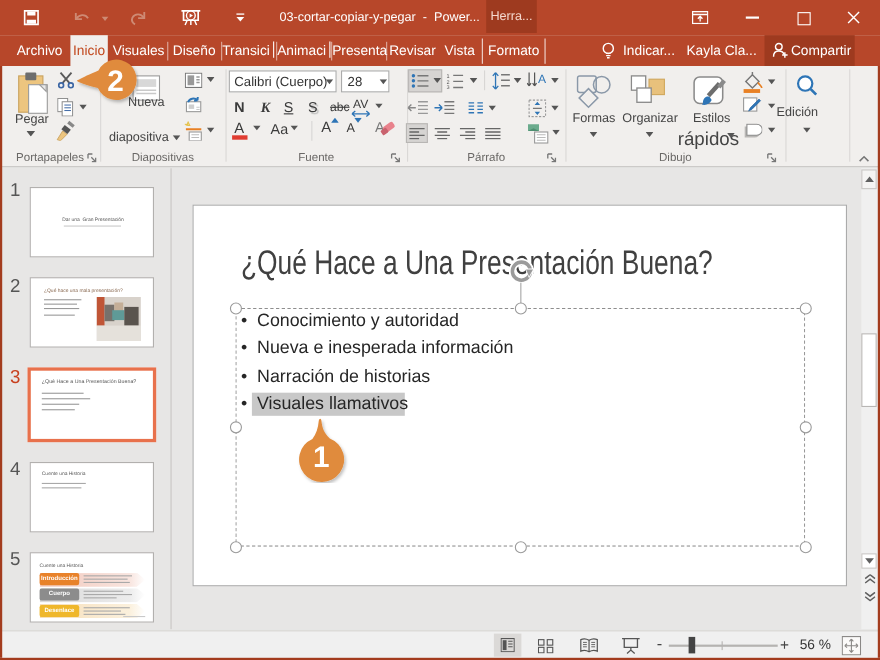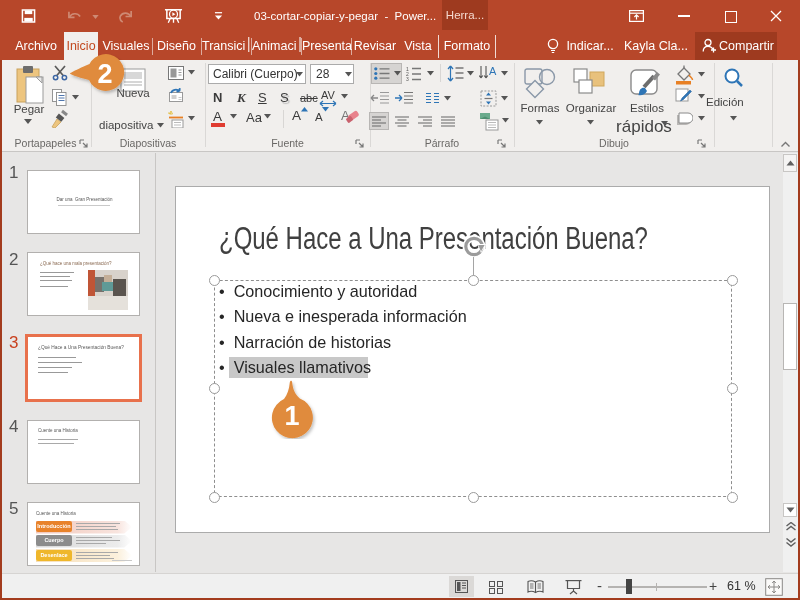--- a/index.html
+++ b/index.html
@@ -558,21 +558,21 @@
   <svg class="abs" style="left:565px;top:6px" width="17" height="15" viewBox="0 0 17 15">
         <path d="M0.5 0.5 h16" stroke="#555" stroke-width="1.4"></path>
         <path d="M2.5 1 v7.5 h12 V1" fill="none" stroke="#555" stroke-width="1.2"></path>
         <path d="M8.5 8.5 v3 M5 14 l3.5 -3 3.5 3" fill="none" stroke="#555" stroke-width="1.2"></path>
       </svg>
   <div class="abs" style="left:597px;top:3px;font-size:15px;color:#444">-</div>
   <div class="abs" style="left:608px;top:12px;width:99px;height:1.5px;background:#B5B3B1"></div>
   <div class="abs" style="left:656px;top:9px;width:1px;height:8px;background:#B5B3B1"></div>
   <div class="abs" style="left:626px;top:5px;width:6px;height:15px;background:#444"></div>
   <div class="abs" style="left:709px;top:4px;font-size:14px;color:#444">+</div>
-  <div class="abs" style="left:727px;top:5px;font-size:12.5px;color:#333">61 %</div>
+  <div class="abs" style="left:727px;top:5px;font-size:12.5px;color:#333">56 %</div>
   <svg class="abs" style="left:765px;top:4px" width="18" height="18" viewBox="0 0 18 18">
         <rect x="0.7" y="0.7" width="16.6" height="16.6" fill="#FBFAF9" stroke="#8A8886" stroke-width="1"></rect>
         <path d="M9 3 v12 M3 9 h12" stroke="#8A8886" stroke-width="1"></path>
         <path d="M9 3 l-1.8 2 M9 3 l1.8 2 M9 15 l-1.8 -2 M9 15 l1.8 -2 M3 9 l2 -1.8 M3 9 l2 1.8 M15 9 l-2 -1.8 M15 9 l-2 1.8" stroke="#8A8886" stroke-width="1" fill="none"></path>
       </svg>
 </div>
 <div class="abs" style="left:0;top:598px;width:800px;height:2px;background:#A33C1E"></div>
 
 <svg class="abs" style="left:64px;top:50px" width="62" height="46" viewBox="0 0 62 46">
   <defs>

